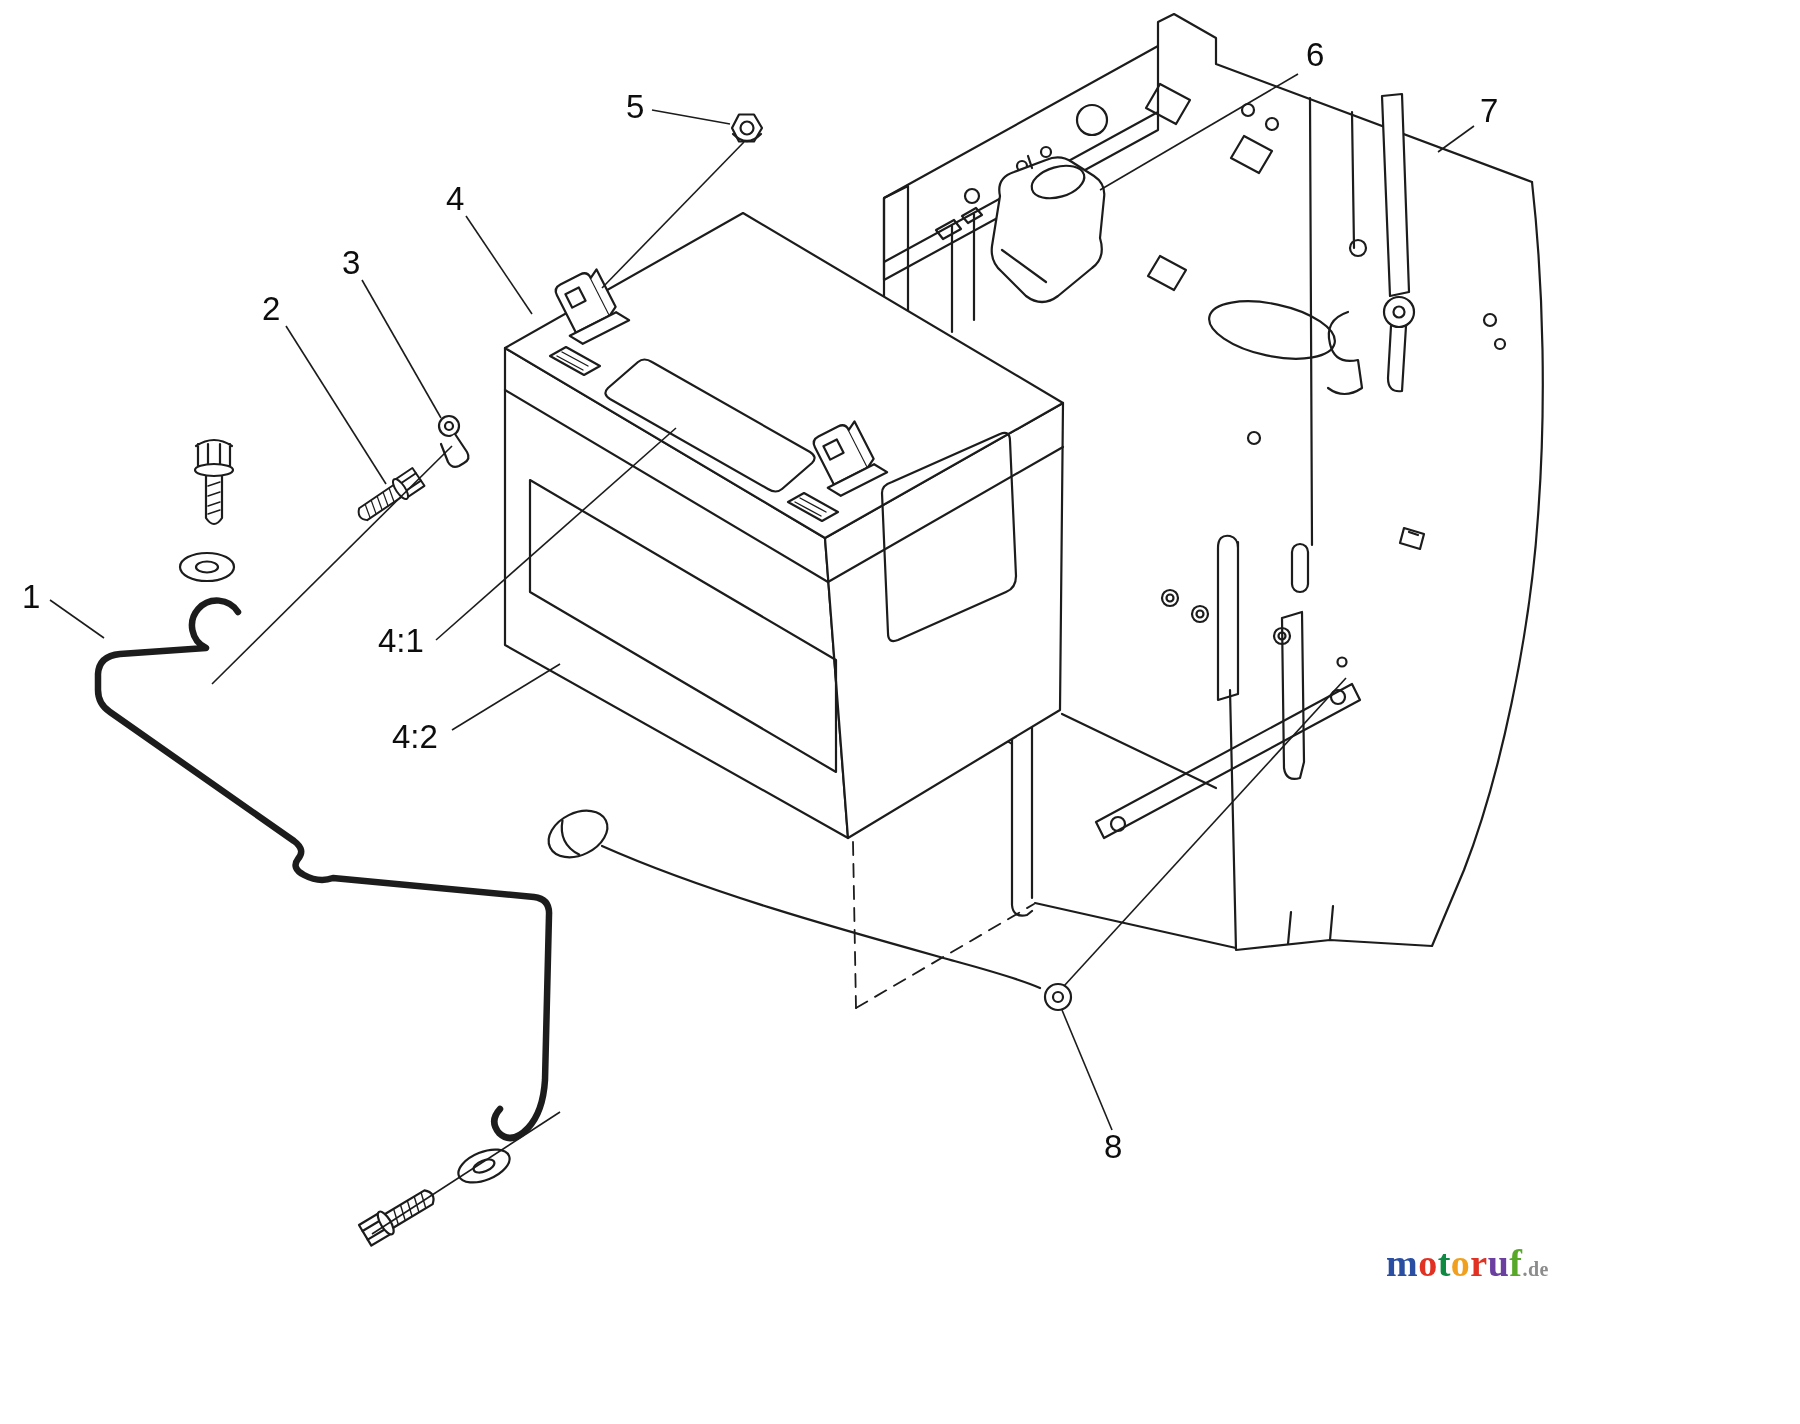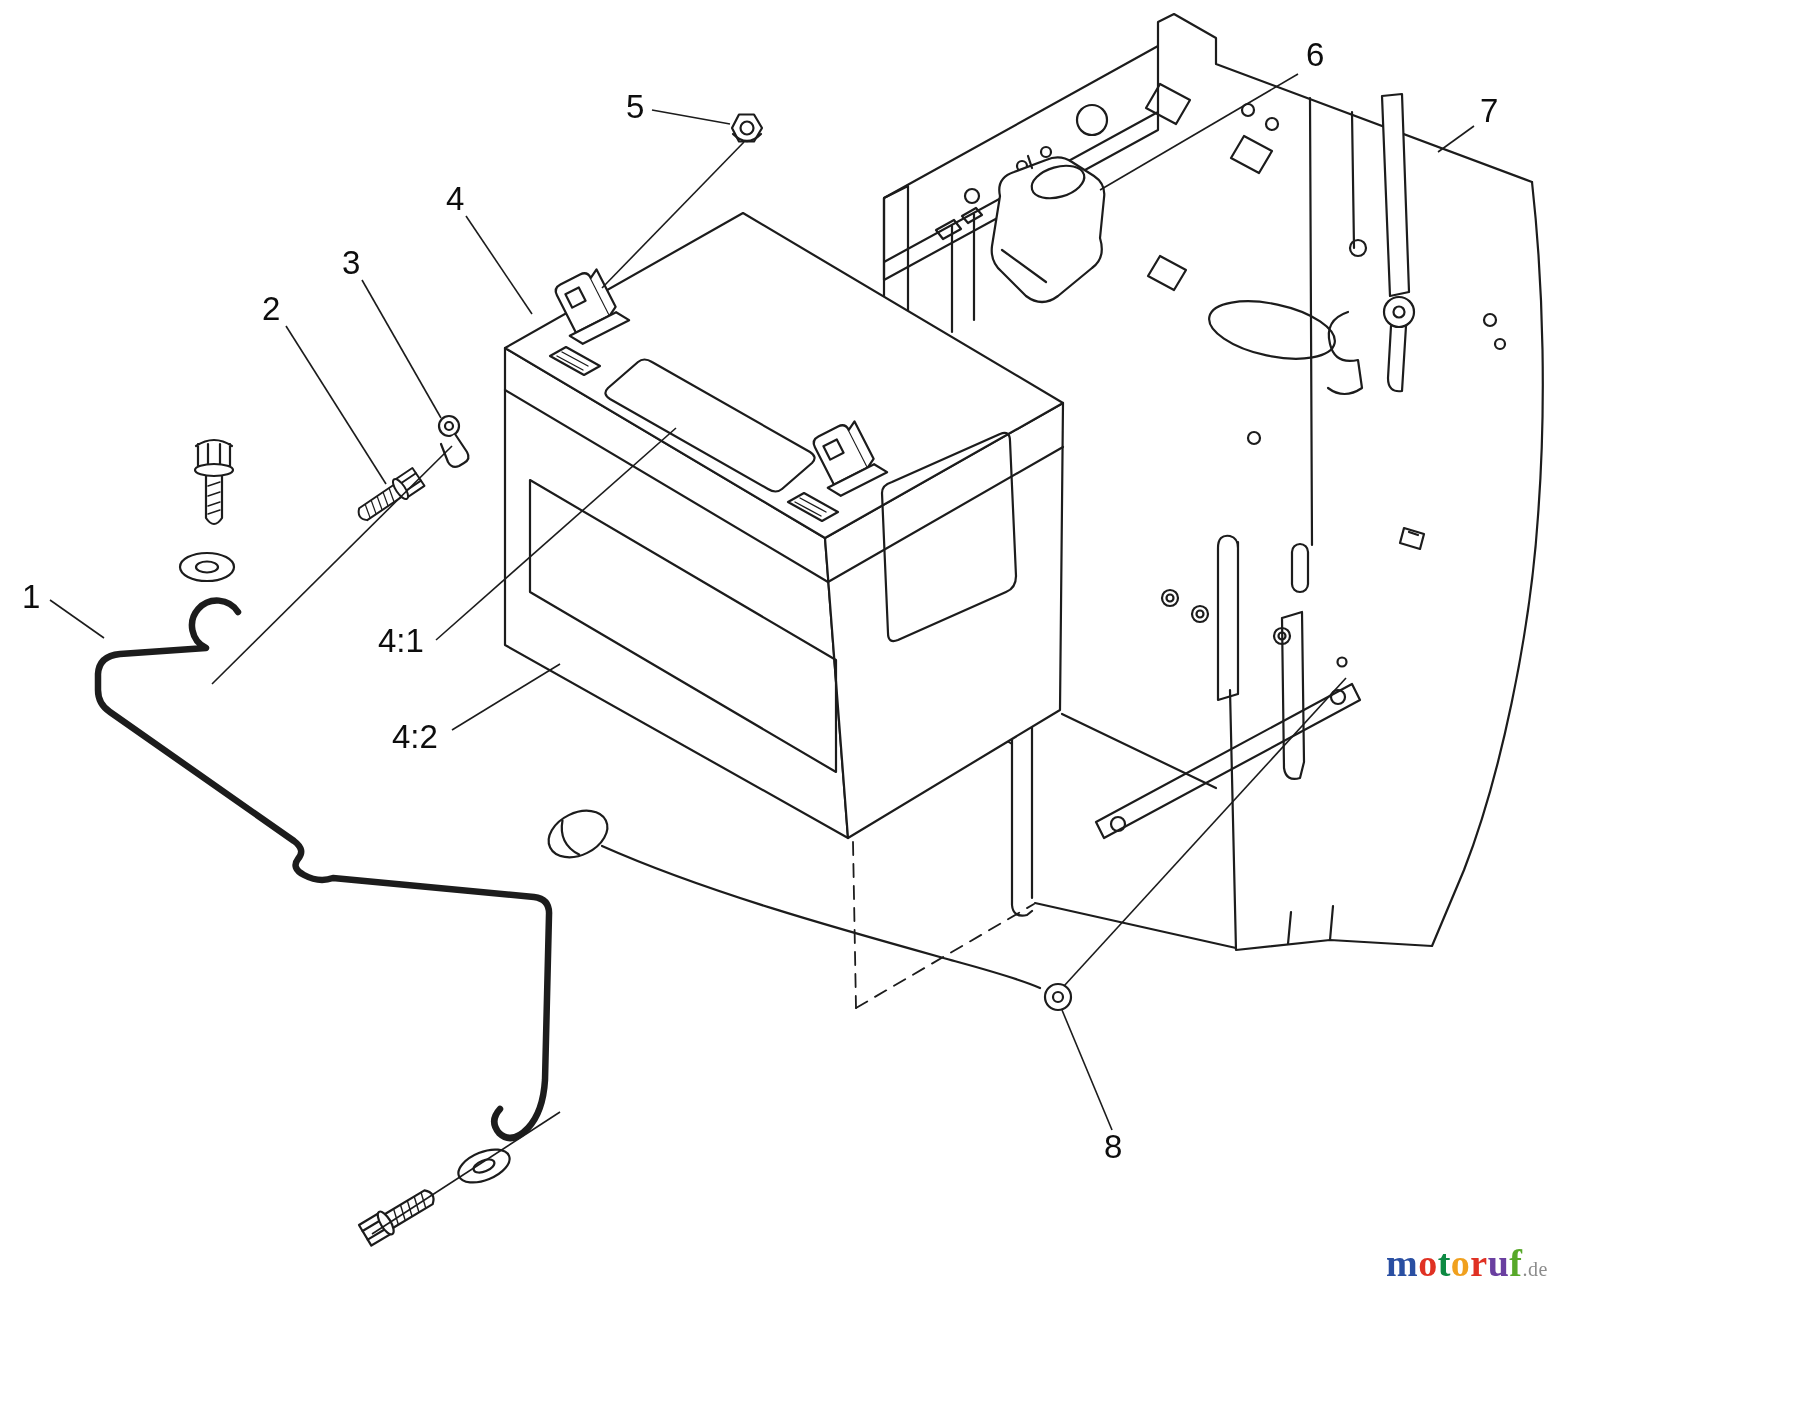--- a/index.html
+++ b/index.html
@@ -17,21 +17,21 @@
   .fw{fill:#ffffff}
   .thin{stroke:#1c1c1c;stroke-width:1.4;fill:none}
   .rod{stroke:#1c1c1c;stroke-width:6.5;fill:none;stroke-linecap:round;stroke-linejoin:round}
   .cable{stroke:#1c1c1c;stroke-width:7;fill:none;stroke-linecap:round}
   .leaders line{stroke:#1c1c1c;stroke-width:1.6}
   .callouts text{font-family:"Liberation Sans",sans-serif;font-size:33px;fill:#0d0d0d}
 
   
   .wm{position:absolute;left:1386px;top:1244px;font-family:"Liberation Serif",serif;
       font-weight:700;font-size:38px;line-height:1;white-space:nowrap;letter-spacing:.5px}
-  .wm-suffix{font-size:20px;font-weight:400}
+  .wm-suffix{font-size:20px;font-weight:700}
 </style>
 </head>
 <body>
 
 <div class="stage">
 
 <svg viewBox="0 0 1800 1424">
   <defs>
     <g id="terminal">
       <path class="ln fw" d="M-20,-38 Q-20,-46 -12,-46 L10,-46 Q18,-46 18,-38 L18,4 L-20,4 Z"></path>

